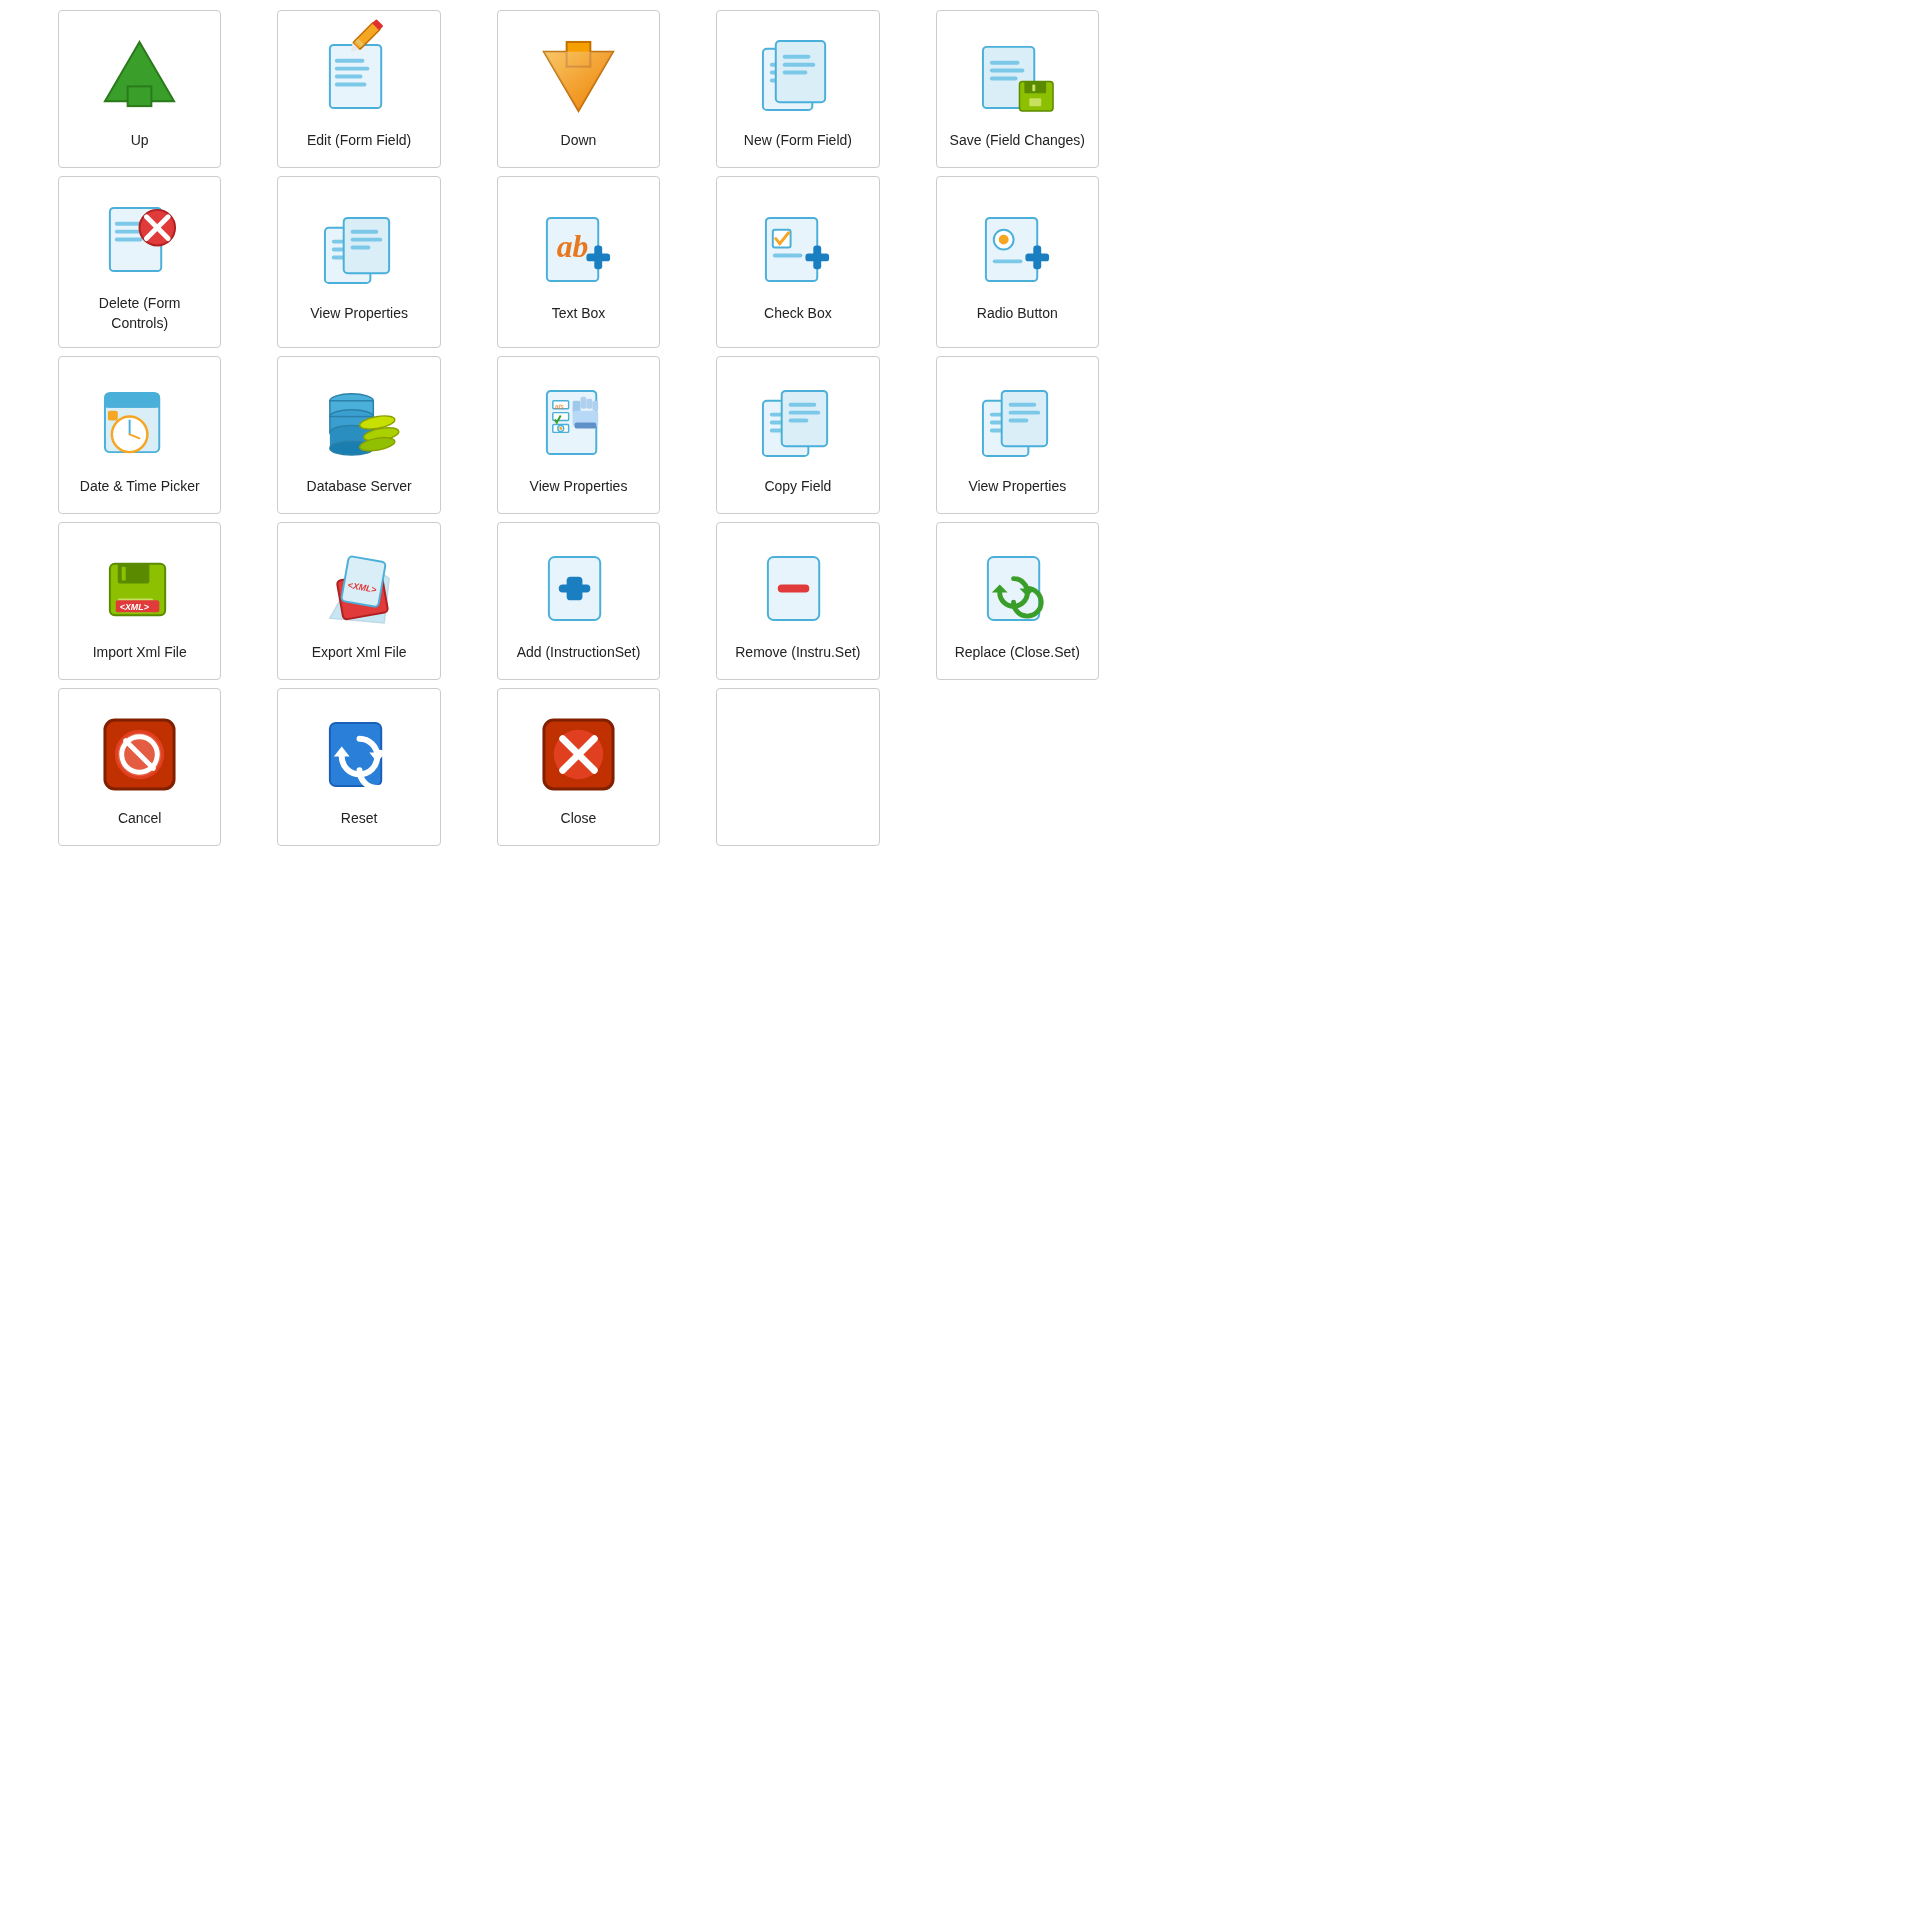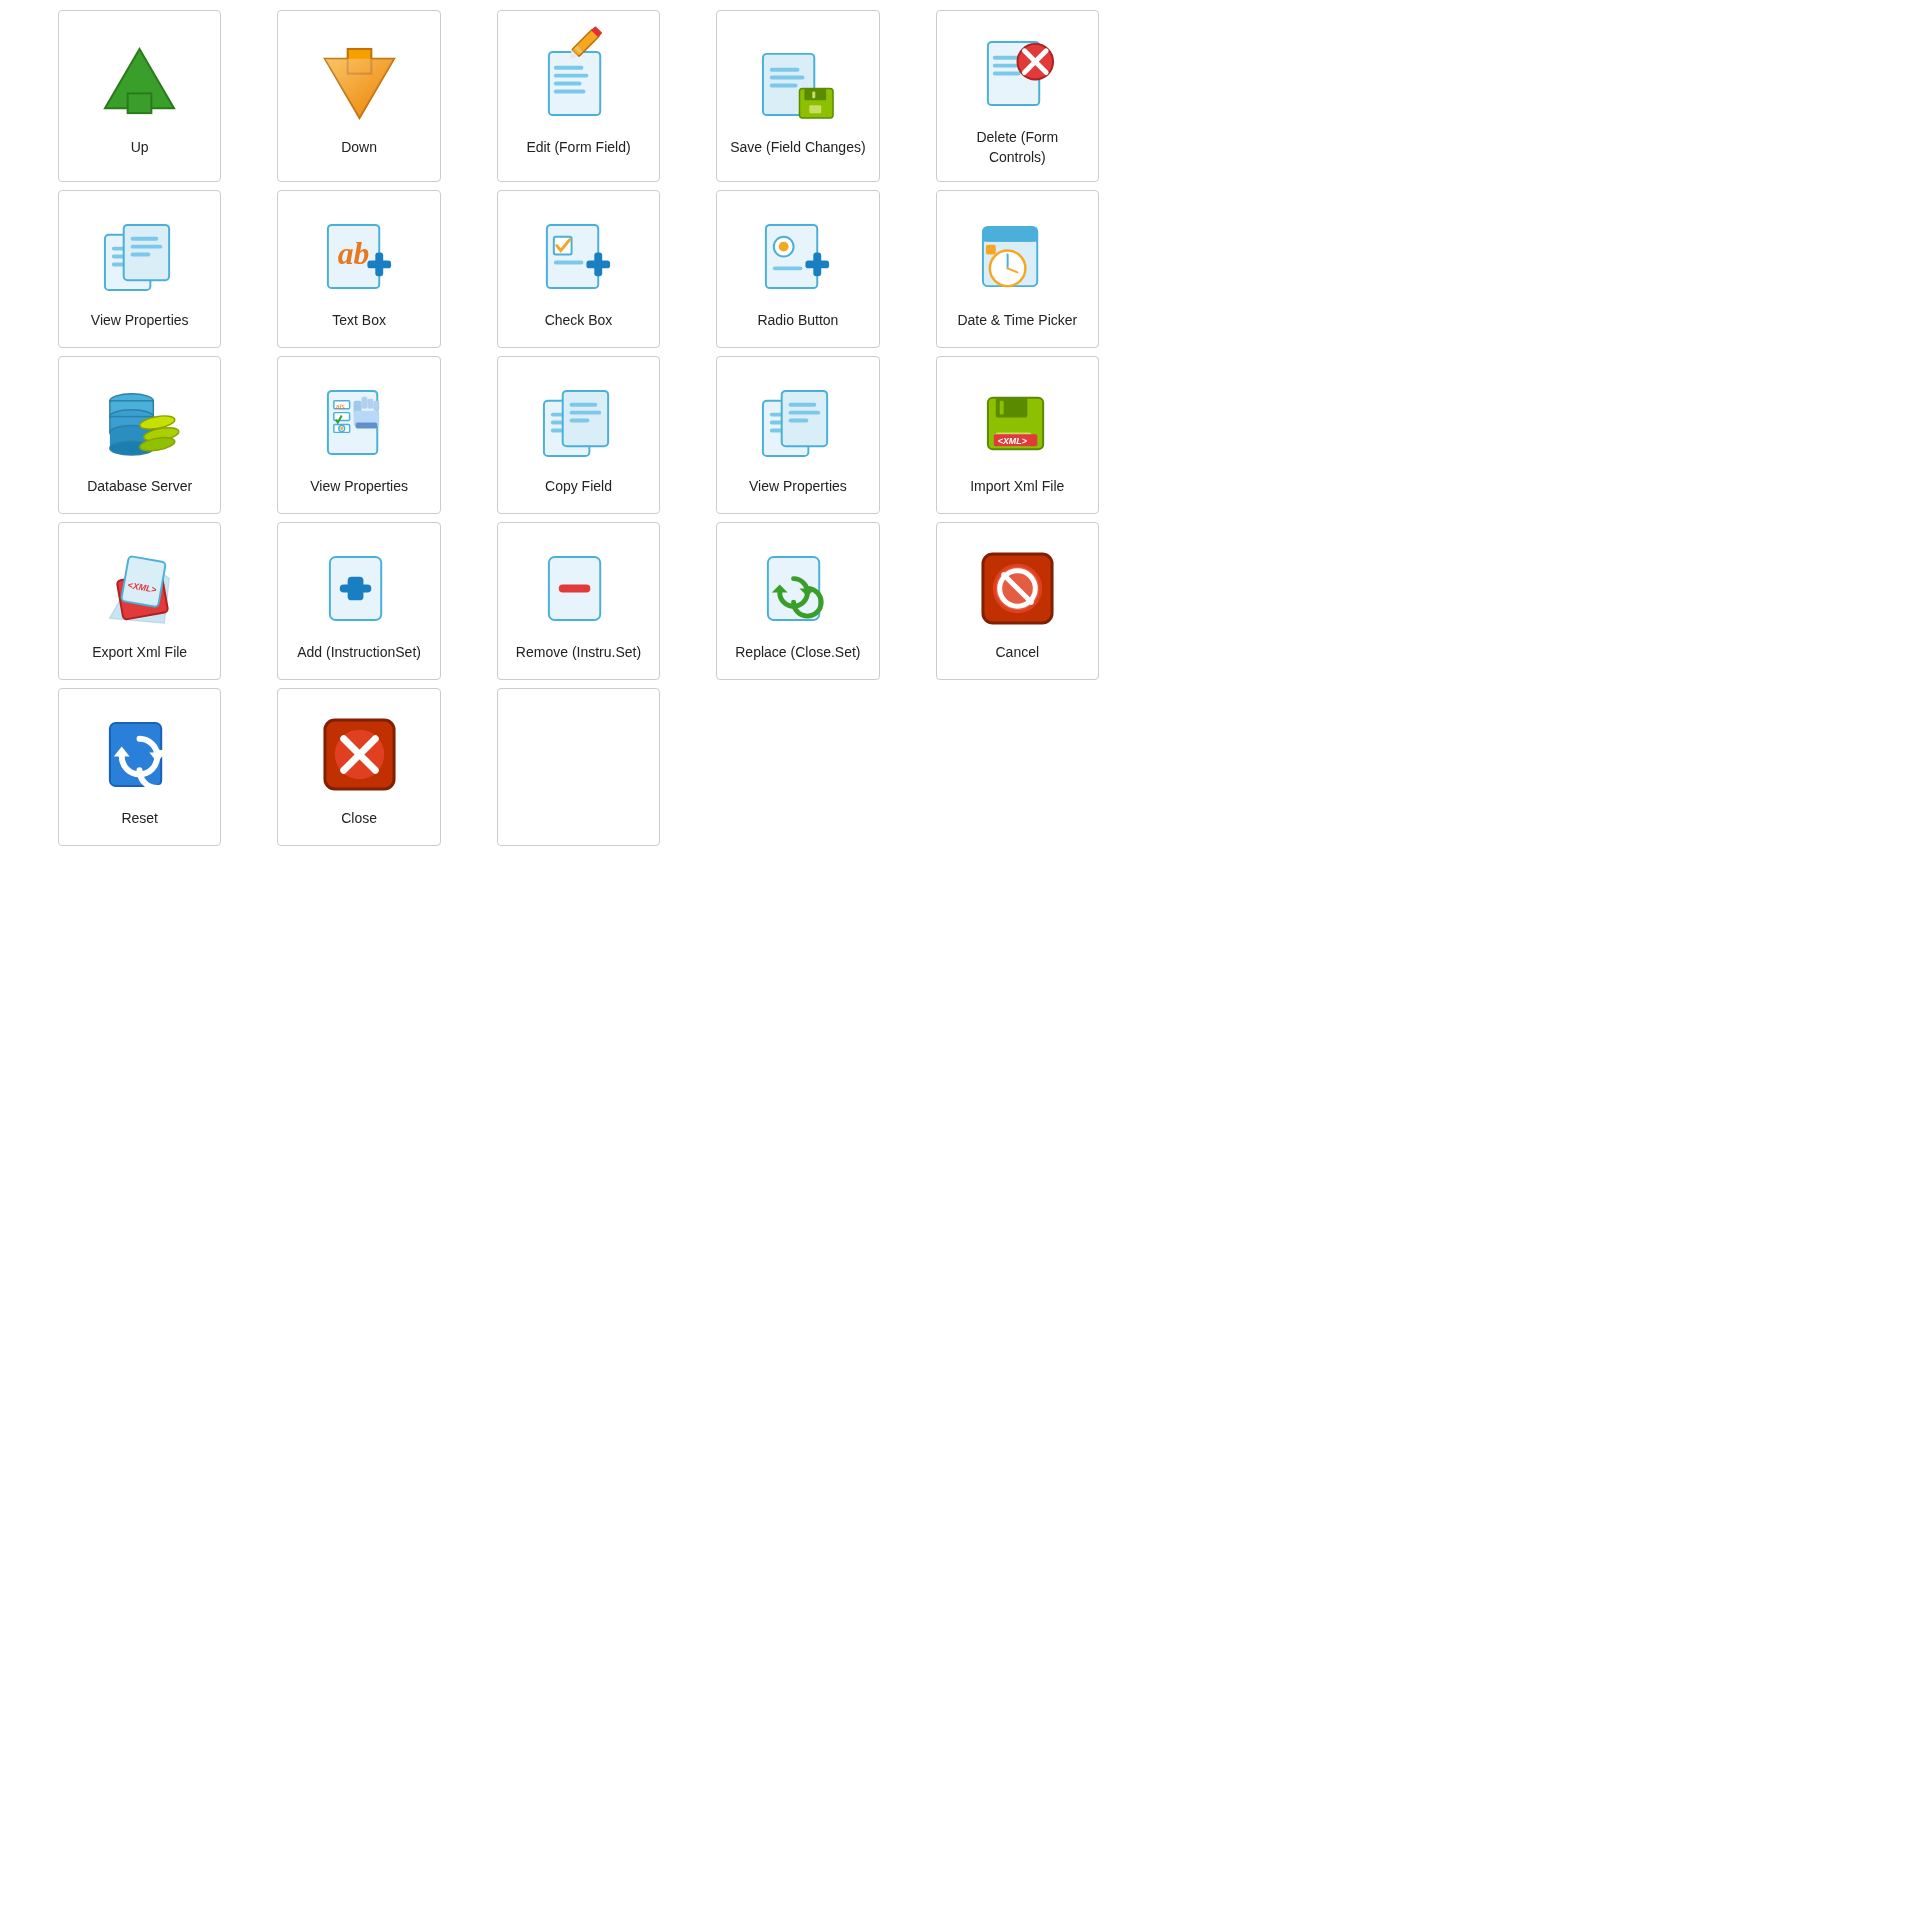--- a/index.html
+++ b/index.html
@@ -55,52 +55,68 @@
         <svg width="79" height="79" viewBox="0 0 80 80">
       <polygon points="40,5 75,65 5,65" fill="#3a9e2a" stroke="#2a7a1a" stroke-width="2"></polygon>
       <rect x="28" y="50" width="24" height="20" fill="#3a9e2a" stroke="#2a7a1a" stroke-width="2"></rect>
     </svg>
       </div>
       <div class="cell-label">Up</div>
     </div>
     <div class="cell">
       <div class="icon-area">
         <svg width="79" height="79" viewBox="0 0 80 80">
+      <rect x="10" y="8" width="52" height="64" rx="4" fill="#e8f4fb" stroke="#4ab0d9" stroke-width="2"></rect>
+      <rect x="15" y="22" width="30" height="4" rx="2" fill="#7cc8e8"></rect>
+      <rect x="15" y="30" width="35" height="4" rx="2" fill="#7cc8e8"></rect>
+      <rect x="15" y="38" width="28" height="4" rx="2" fill="#7cc8e8"></rect>
+      <rect x="15" y="46" width="32" height="4" rx="2" fill="#7cc8e8"></rect>
+
+      <g transform="translate(38,8) rotate(45)">
+        <rect x="-5" y="-28" width="10" height="30" rx="2" fill="#f5a623" stroke="#c07000" stroke-width="1.5"></rect>
+        <polygon points="-5,2 5,2 0,10" fill="#e8e8e8"></polygon>
+        <rect x="-5" y="-32" width="10" height="6" rx="1" fill="#e03030"></rect>
+        <rect x="-4" y="-5" width="8" height="4" fill="#e8c060"></rect>
+      </g>
+    </svg>
+      </div>
+      <div class="cell-label">Edit
+(Form Field)</div>
+    </div>
+    <div class="cell">
+      <div class="icon-area">
+        <svg width="79" height="79" viewBox="0 0 80 80">
       <polygon points="40,75 75,15 5,15" fill="#f5a000" stroke="#c07000" stroke-width="2"></polygon>
       <rect x="28" y="5" width="24" height="25" fill="#f5a000" stroke="#c07000" stroke-width="2"></rect>
 
       <polygon points="40,75 75,15 5,15" fill="url(#dg)" opacity="0.4"></polygon>
       <defs>
             <linearGradient id="dg" x1="0" y1="0" x2="1" y2="1">
               <stop offset="0" stop-color="#fff"></stop>
               <stop offset="1" stop-color="#e05000"></stop>
             </linearGradient>
           </defs>
     </svg>
       </div>
       <div class="cell-label">Down</div>
     </div>
     <div class="cell">
       <div class="icon-area">
         <svg width="79" height="79" viewBox="0 0 80 80">
-      <rect x="10" y="8" width="52" height="64" rx="4" fill="#e8f4fb" stroke="#4ab0d9" stroke-width="2"></rect>
-      <rect x="15" y="22" width="30" height="4" rx="2" fill="#7cc8e8"></rect>
-      <rect x="15" y="30" width="35" height="4" rx="2" fill="#7cc8e8"></rect>
-      <rect x="15" y="38" width="28" height="4" rx="2" fill="#7cc8e8"></rect>
-      <rect x="15" y="46" width="32" height="4" rx="2" fill="#7cc8e8"></rect>
-
-      <g transform="translate(38,8) rotate(45)">
-        <rect x="-5" y="-28" width="10" height="30" rx="2" fill="#f5a623" stroke="#c07000" stroke-width="1.5"></rect>
-        <polygon points="-5,2 5,2 0,10" fill="#e8e8e8"></polygon>
-        <rect x="-5" y="-32" width="10" height="6" rx="1" fill="#e03030"></rect>
-        <rect x="-4" y="-5" width="8" height="4" fill="#e8c060"></rect>
-      </g>
-    </svg>
-      </div>
-      <div class="cell-label">Edit
+      <rect x="5" y="12" width="50" height="62" rx="4" fill="#e8f4fb" stroke="#4ab0d9" stroke-width="2"></rect>
+      <rect x="12" y="26" width="28" height="4" rx="2" fill="#7cc8e8"></rect>
+      <rect x="12" y="34" width="33" height="4" rx="2" fill="#7cc8e8"></rect>
+      <rect x="12" y="42" width="25" height="4" rx="2" fill="#7cc8e8"></rect>
+      <rect x="18" y="4" width="50" height="62" rx="4" fill="#daeef8" stroke="#4ab0d9" stroke-width="2"></rect>
+      <rect x="25" y="18" width="28" height="4" rx="2" fill="#7cc8e8"></rect>
+      <rect x="25" y="26" width="33" height="4" rx="2" fill="#7cc8e8"></rect>
+      <rect x="25" y="34" width="25" height="4" rx="2" fill="#7cc8e8"></rect>
+    </svg>
+      </div>
+      <div class="cell-label">New
 (Form Field)</div>
     </div>
     <div class="cell">
       <div class="icon-area">
         <svg width="79" height="79" viewBox="0 0 80 80">
       <rect x="5" y="10" width="52" height="62" rx="4" fill="#daeef8" stroke="#4ab0d9" stroke-width="2"></rect>
       <rect x="12" y="24" width="30" height="4" rx="2" fill="#7cc8e8"></rect>
       <rect x="12" y="32" width="35" height="4" rx="2" fill="#7cc8e8"></rect>
       <rect x="12" y="40" width="28" height="4" rx="2" fill="#7cc8e8"></rect>
 

